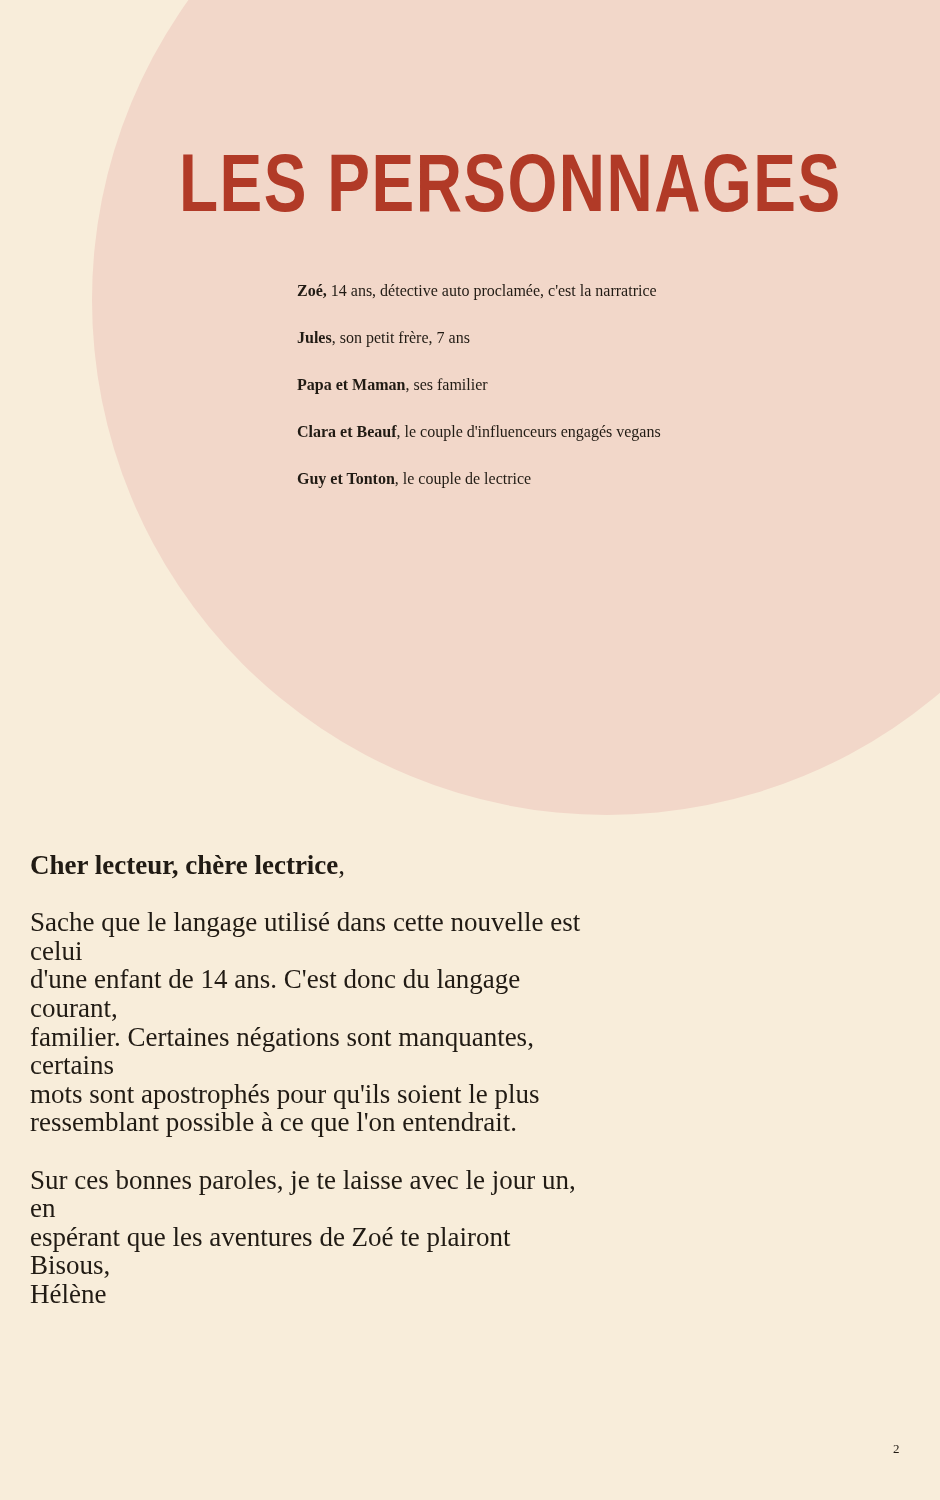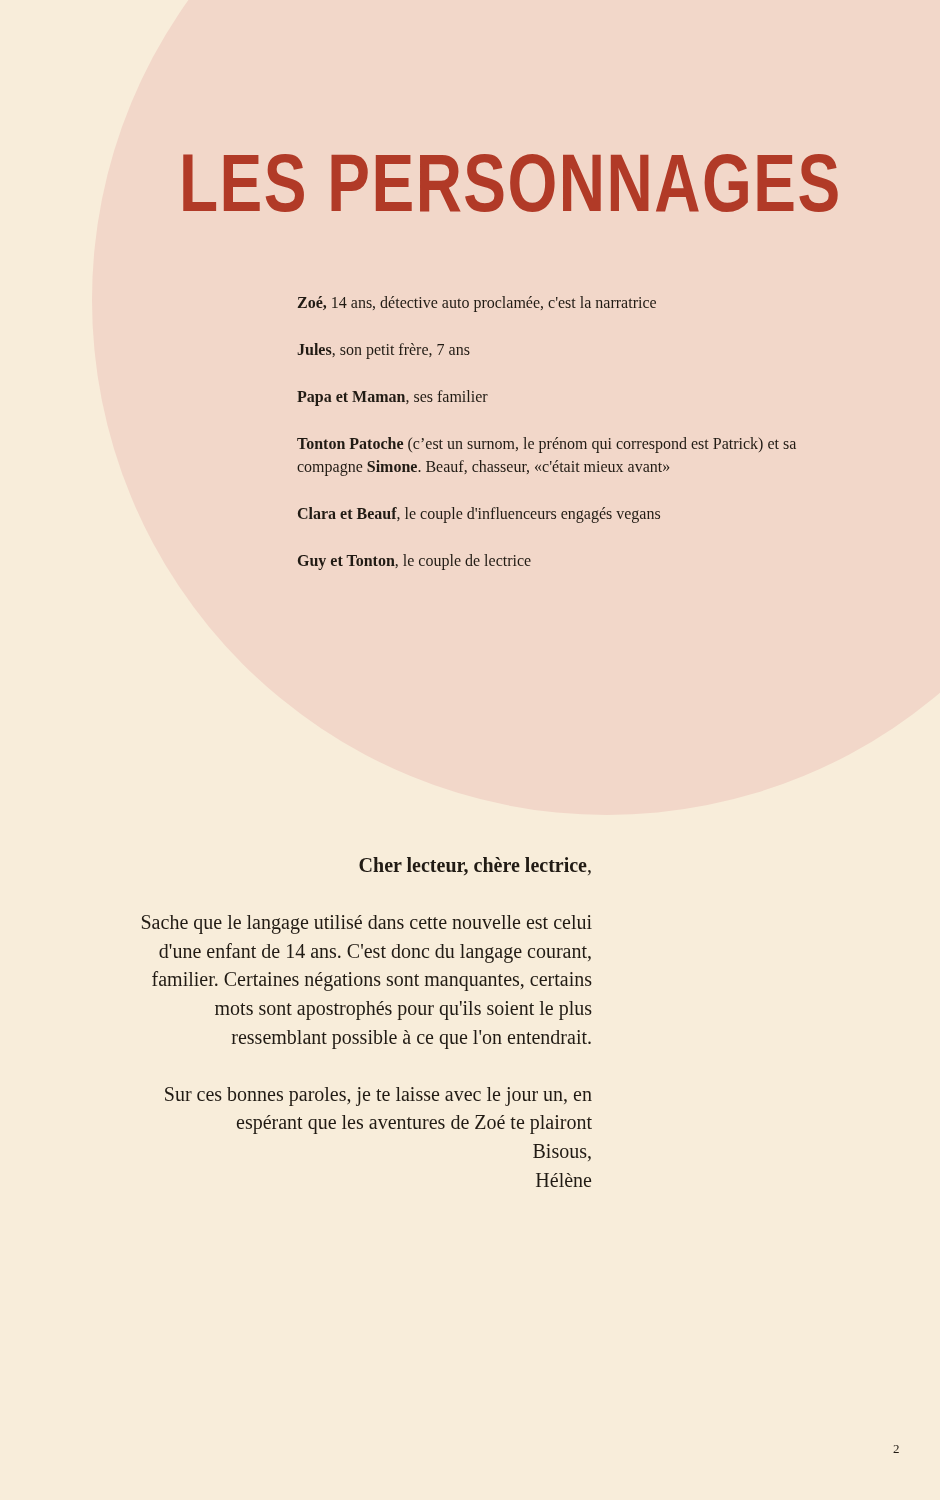--- a/index.html
+++ b/index.html
@@ -36,32 +36,32 @@
   }
   .characters {
     position: absolute;
     left: 297px;
     top: 279px;
     width: 600px;
     font-size: 16px;
     line-height: 23px;
   }
   .characters p {
-    margin: 12px 0 24px 0;
+    margin: 0 0 24px 0;
     white-space: pre-line;
     font-family: Liberation Serif, serif;
   }
   .characters .b { font-weight: 700; }
   .letter {
     position: absolute;
     left: 30px;
     top: 851px;
     width: 562px;
-    text-align: right;
-    font-size: 20px;
+    text-align: left;
+    font-size: 27px;
     line-height: 28.6px;
   }
   .letter .salutation { font-weight: 700; }
   .letter .salutation .suffix { font-weight: 400; }
   .letter p {
     margin: 28.6px 0 0 0;
     white-space: pre-line;
     font-family: Liberation Serif, serif;
   }
   .pagenum {
@@ -76,22 +76,20 @@
 <body>
 
 <div class="circle"></div>
 
 <h1 class="title">LES PERSONNAGES</h1>
 
 <div class="characters">
     <p><span class="b">Zoé,</span><span> 14 ans, détective auto proclamée, c'est la narratrice</span></p>
     <p><span class="b">Jules</span><span>, son petit frère, 7 ans</span></p>
     <p><span class="b">Papa et Maman</span><span>, ses familier</span></p>
-    <p><span class="b">Tonton Patoche</span><span> (c’est un surnom, le prénom qui correspond est Patrick) et sa
-compagne </span><span class="b">Simone</span><span>. Beauf, chasseur, «c'était mieux avant»</span></p>
     <p><span class="b">Clara et Beauf</span><span>, le couple d'influenceurs engagés vegans</span></p>
     <p><span class="b">Guy et Tonton</span><span>, le couple de lectrice</span></p>
   </div>
 
 <div class="letter">
   <div class="salutation"><span>Cher lecteur, chère lectrice</span><span class="suffix">,</span></div>
   <div>
       <p>Sache que le langage utilisé dans cette nouvelle est celui
 d'une enfant de 14 ans. C'est donc du langage courant,
 familier. Certaines négations sont manquantes, certains

